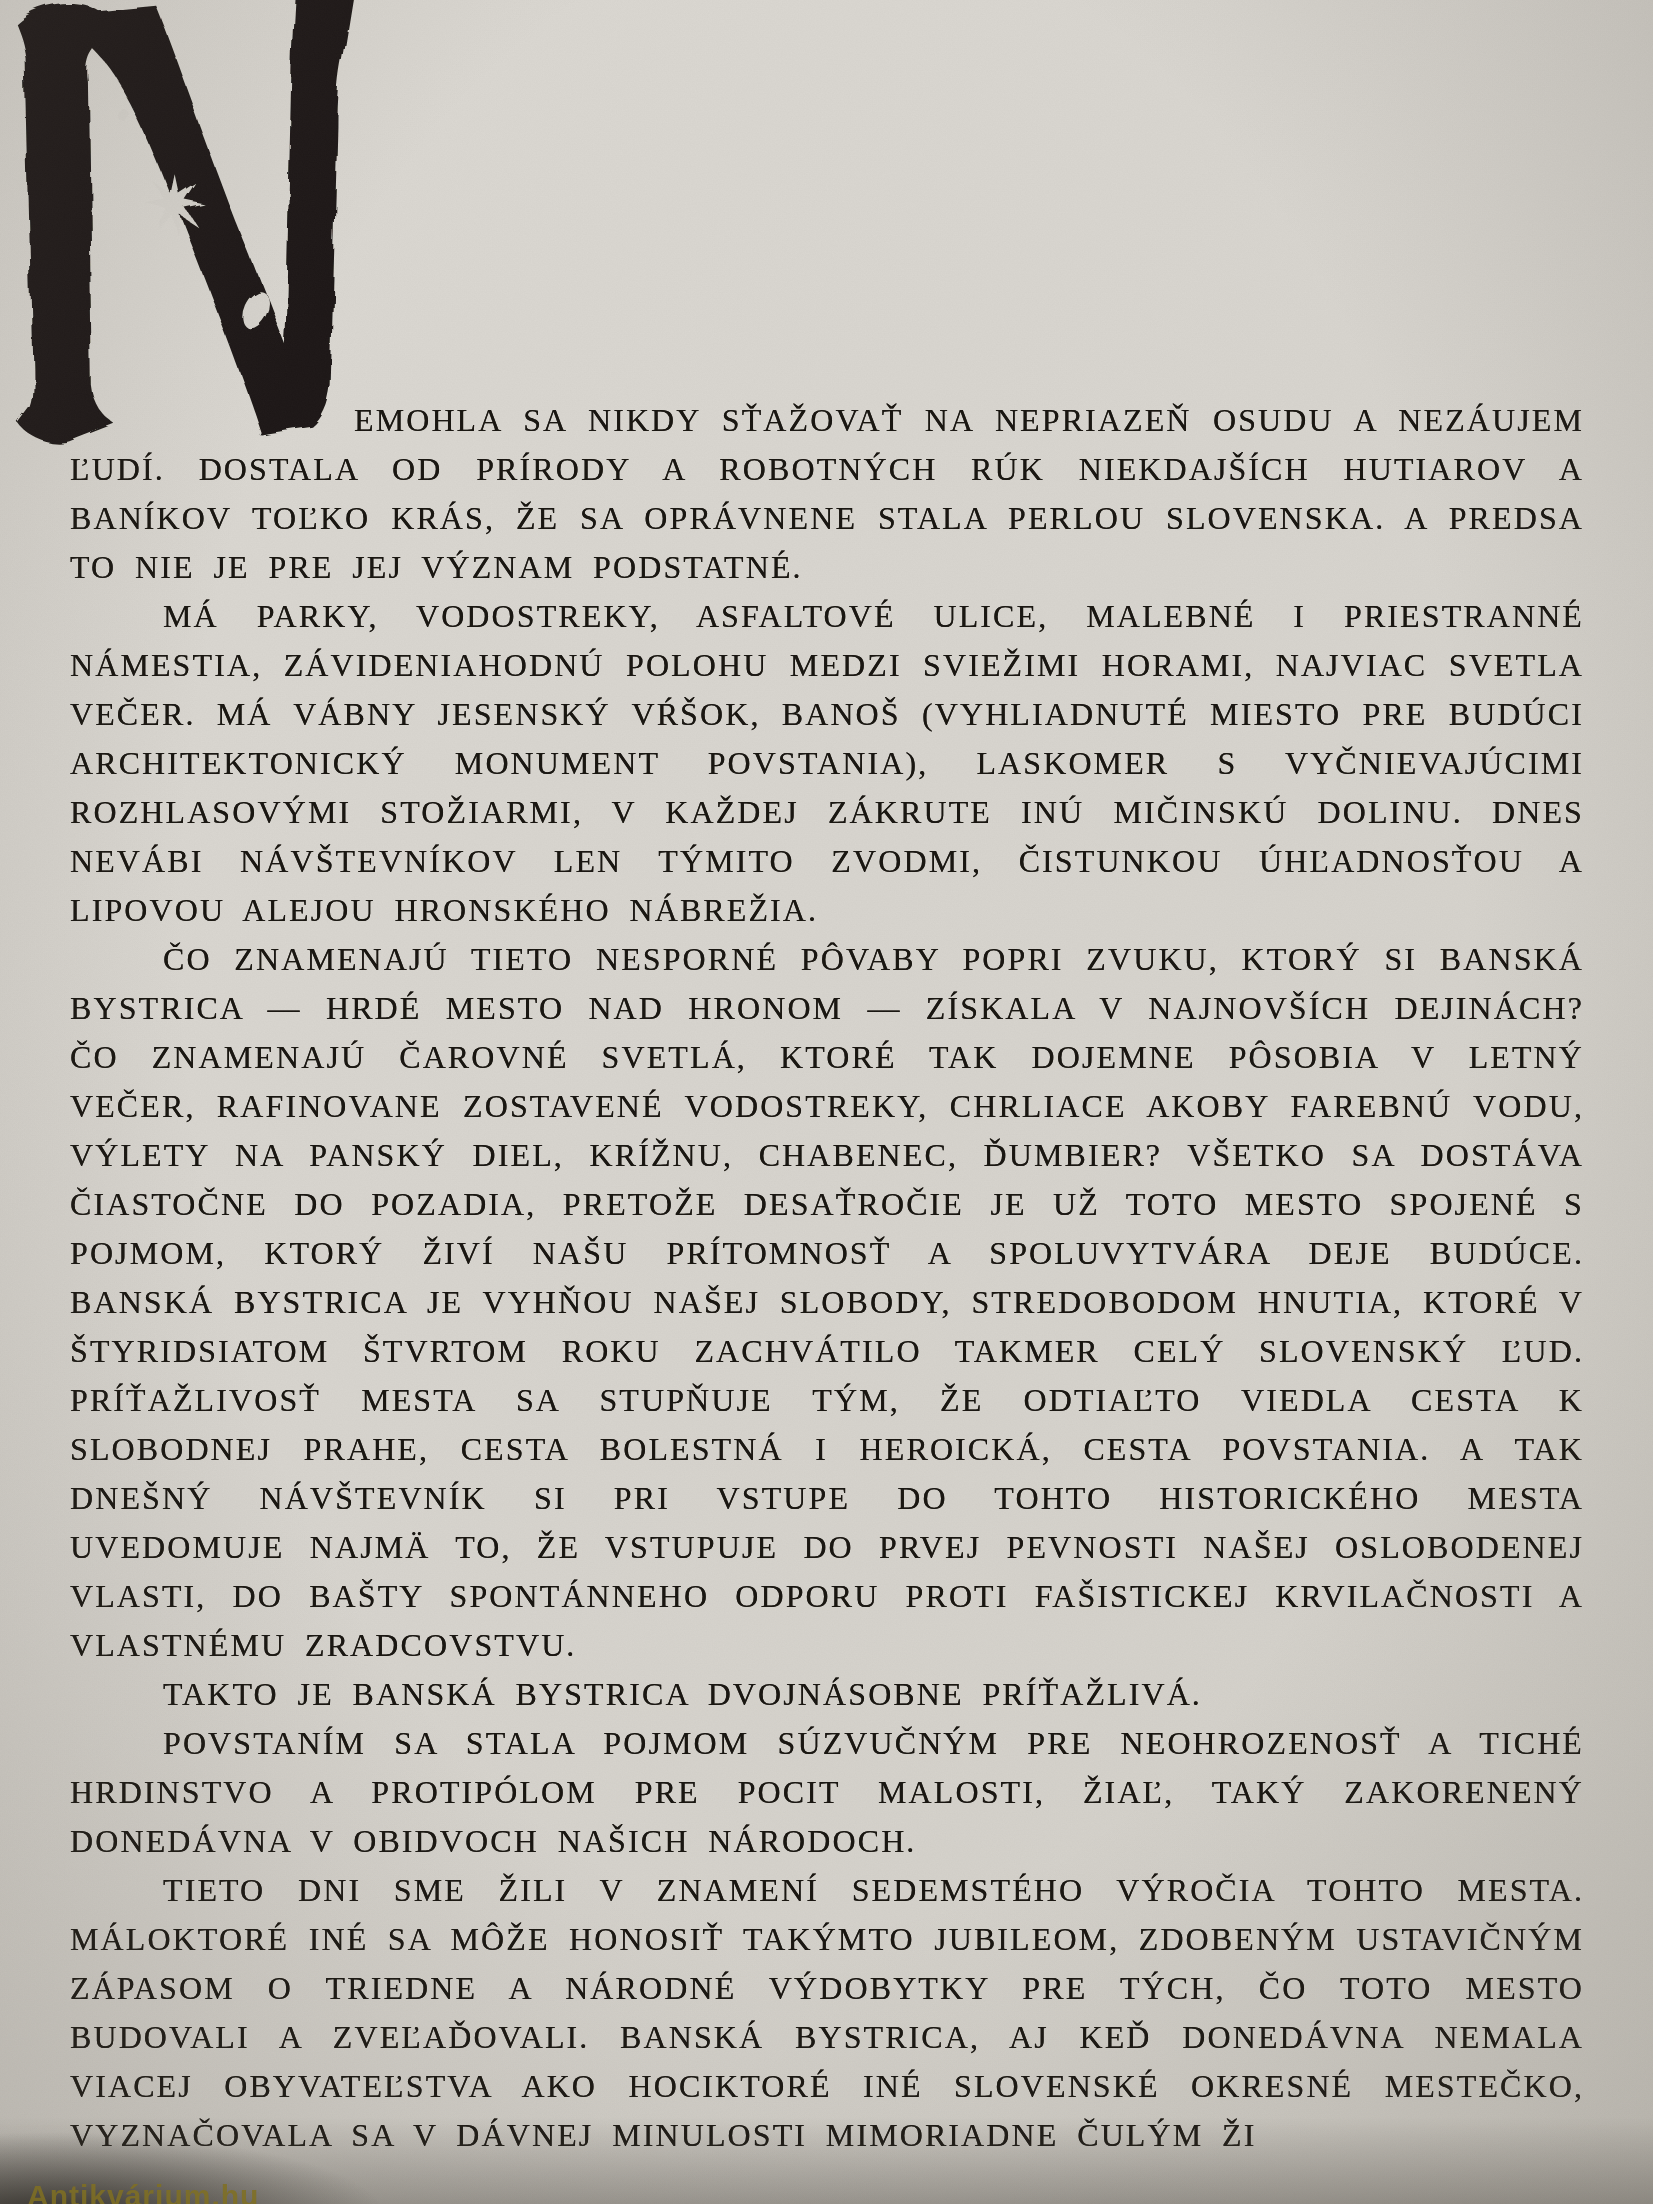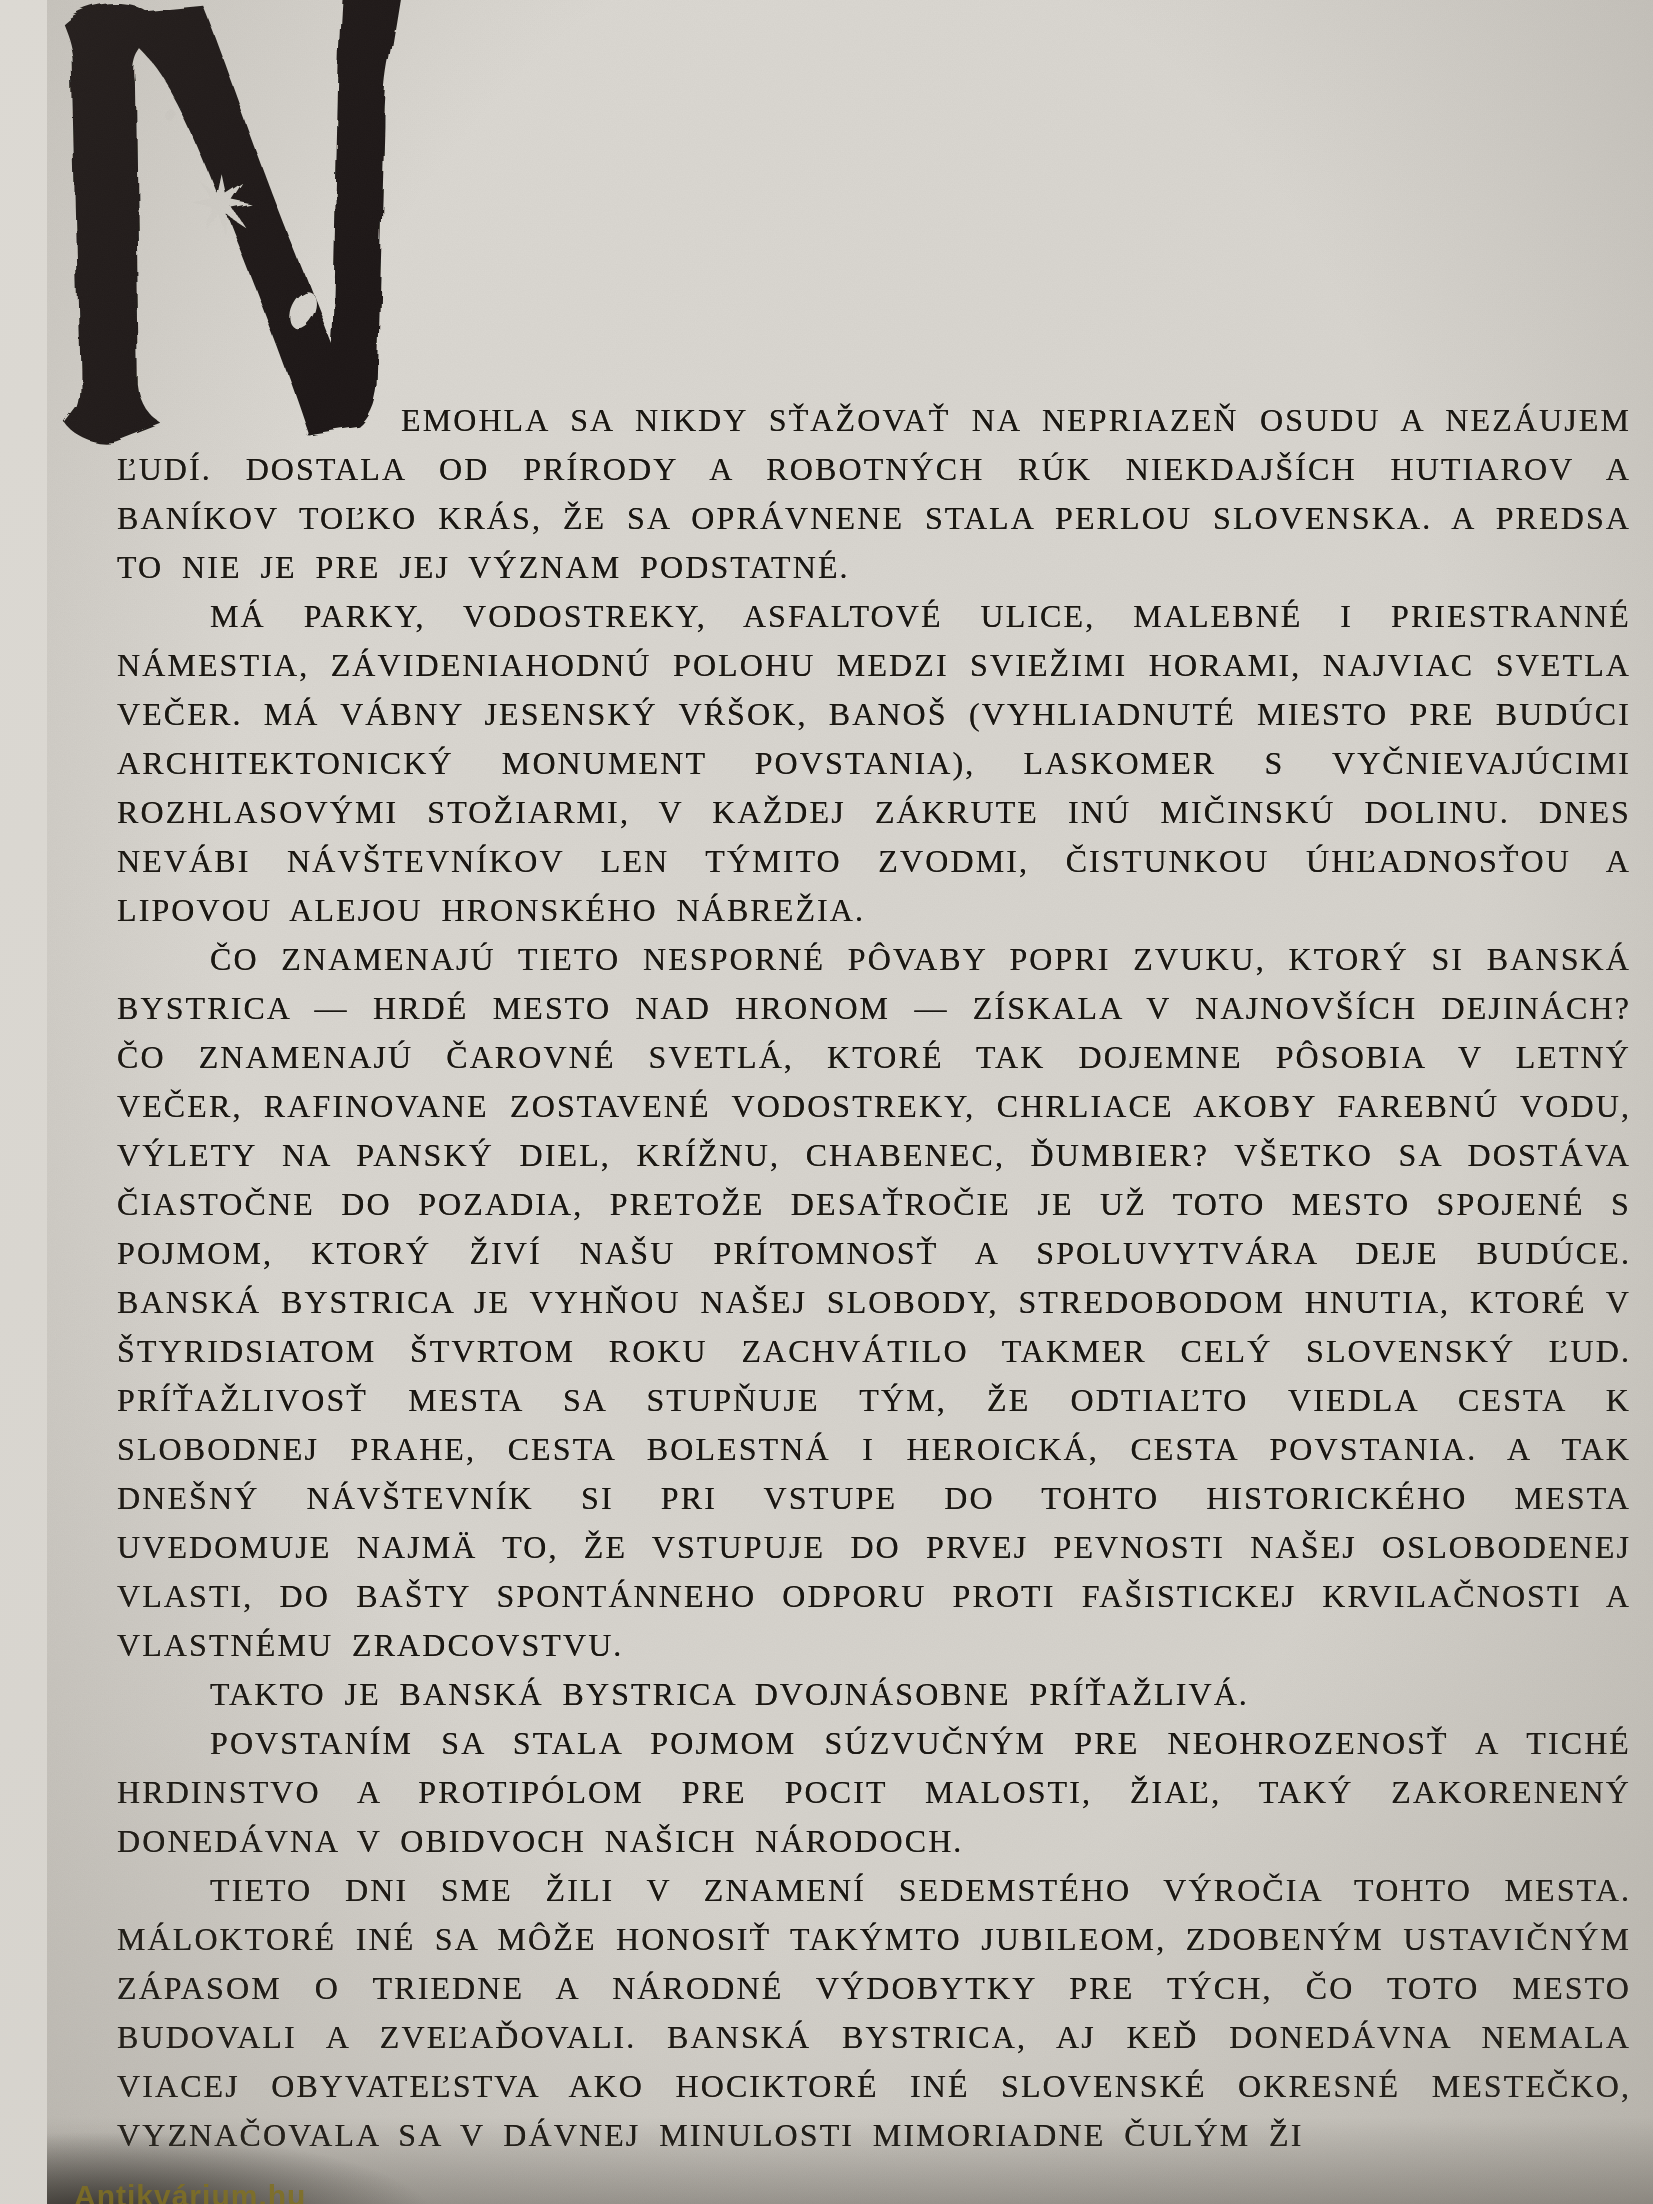--- a/index.html
+++ b/index.html
@@ -9,21 +9,20 @@
     position: relative;
     overflow: hidden;
     background:
       linear-gradient(135deg, #dcd9d3 0%, #d8d5cf 45%, #d2cfc8 100%);
     font-family: "Liberation Serif", "DejaVu Serif", serif;
   }
 
   .page {
     position: absolute;
     inset: 0;
-    margin-left: 47px;
   }
 
   
   .dropcap-svg {
     position: absolute;
     left: 7.8px;
     top: -3.9px;
     width: 347px;
     height: 458px;
   }

